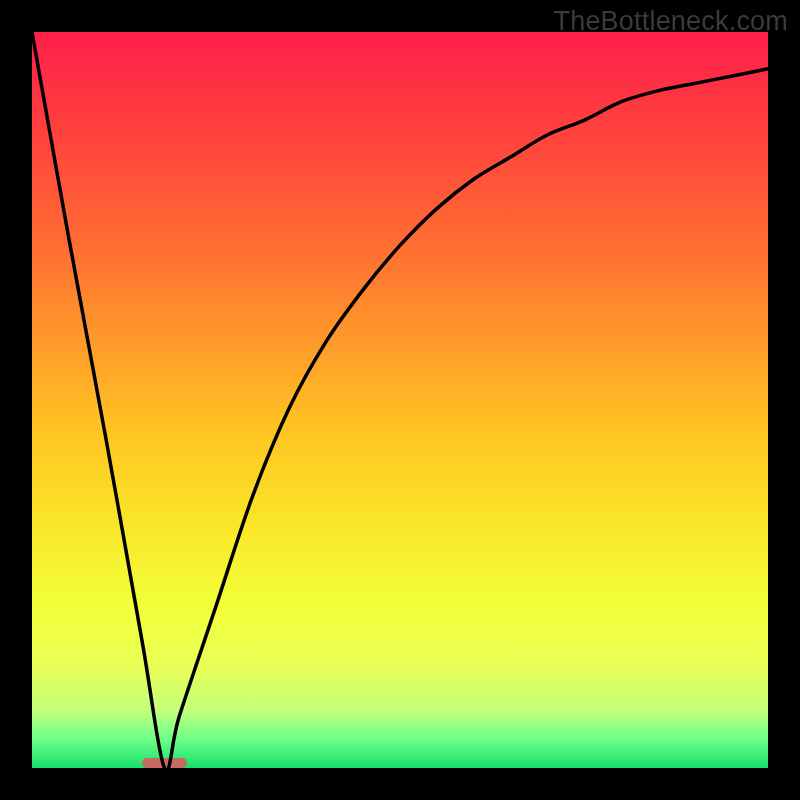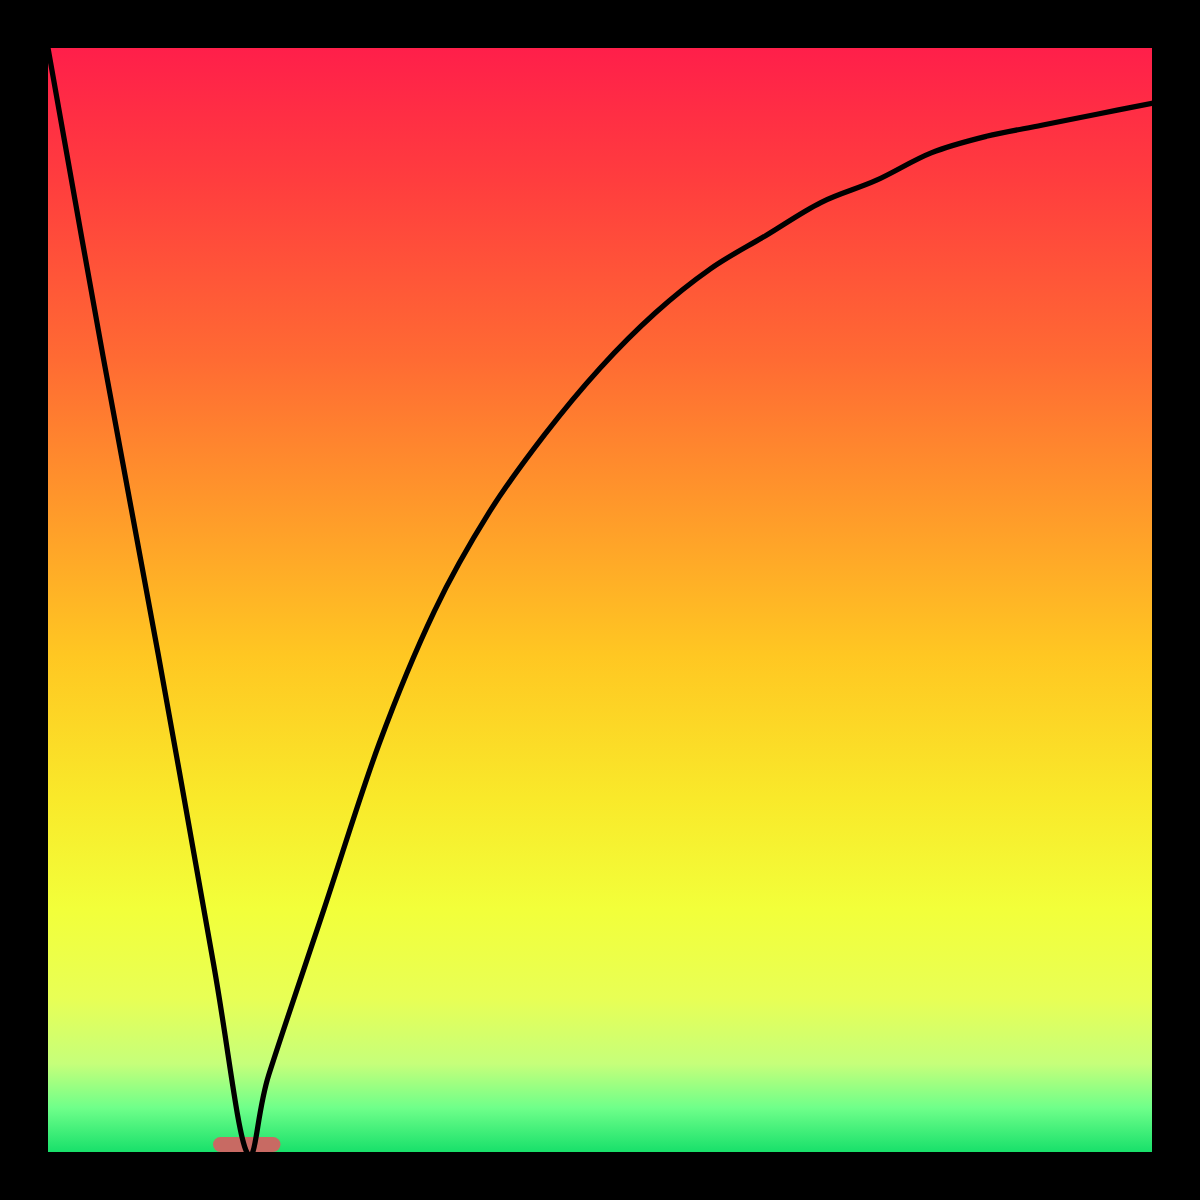--- a/index.html
+++ b/index.html
@@ -75,14 +75,15 @@
   <div class="plot-area">
     <div class="gradient"></div>
 
     <div class="footprint" id="footprint" style="left: 110.4px; width: 44.16px;"></div>
 
     <svg class="curve-svg" viewBox="0 0 736 736" preserveAspectRatio="none">
       <path id="curve-path" fill="none" stroke="#000" stroke-width="3.5" stroke-linecap="round" stroke-linejoin="round" d="M 0.00 0.00 C 6.13 34.35, 24.53 138.61, 36.80 206.08 C 49.07 273.55, 61.33 337.33, 73.60 404.80 C 85.87 472.27, 100.59 555.68, 110.40 610.88 C 120.21 666.08, 126.35 723.73, 132.48 736.00 C 138.61 748.27, 138.61 711.47, 147.20 684.48 C 155.79 657.49, 171.73 610.88, 184.00 574.08 C 196.27 537.28, 208.53 496.80, 220.80 463.68 C 233.07 430.56, 245.33 401.12, 257.60 375.36 C 269.87 349.60, 282.13 328.75, 294.40 309.12 C 306.67 289.49, 318.93 273.55, 331.20 257.60 C 343.47 241.65, 355.73 226.93, 368.00 213.44 C 380.27 199.95, 392.53 187.68, 404.80 176.64 C 417.07 165.60, 429.33 155.79, 441.60 147.20 C 453.87 138.61, 466.13 132.48, 478.40 125.12 C 490.67 117.76, 502.93 109.17, 515.20 103.04 C 527.47 96.91, 539.73 93.84, 552.00 88.32 C 564.27 82.80, 576.53 74.83, 588.80 69.92 C 601.07 65.01, 613.33 61.95, 625.60 58.88 C 637.87 55.81, 650.13 53.97, 662.40 51.52 C 674.67 49.07, 686.93 46.61, 699.20 44.16 C 711.47 41.71, 729.87 38.03, 736.00 36.80"></path>
     </svg>
   </div>
 
+  <div class="watermark">TheBottleneck.com</div>
 
 </div>
 
 </body></html>

